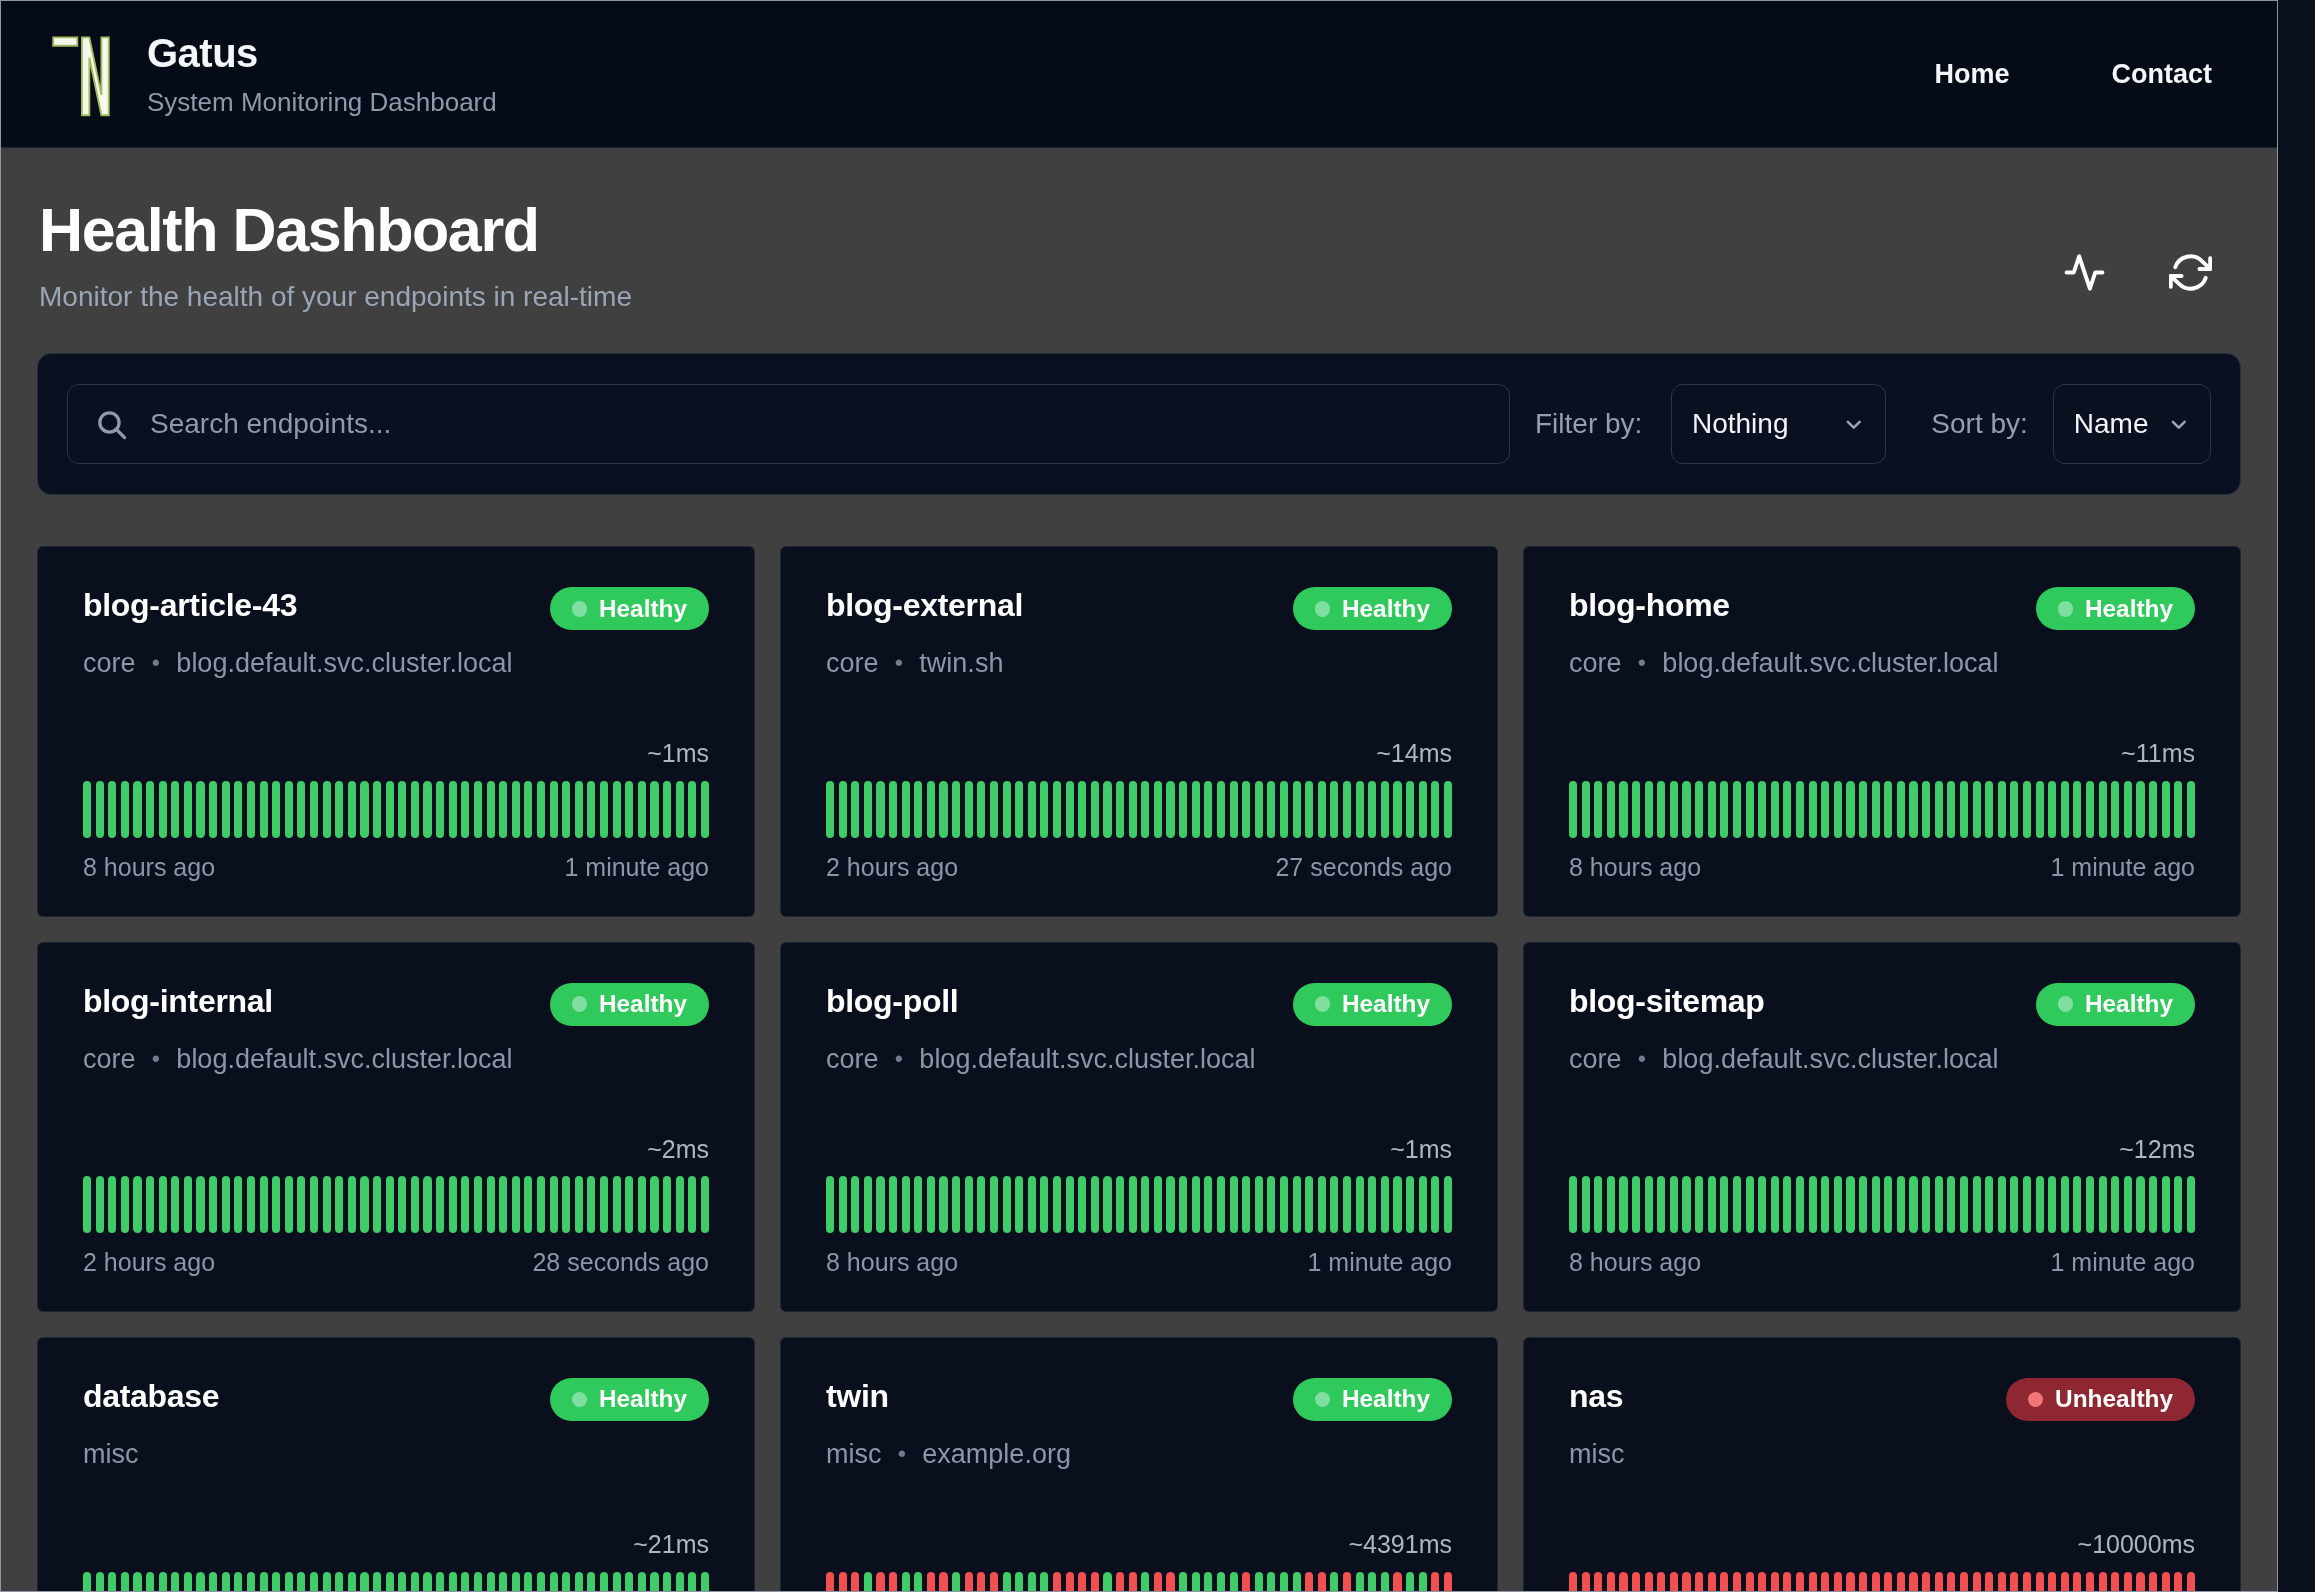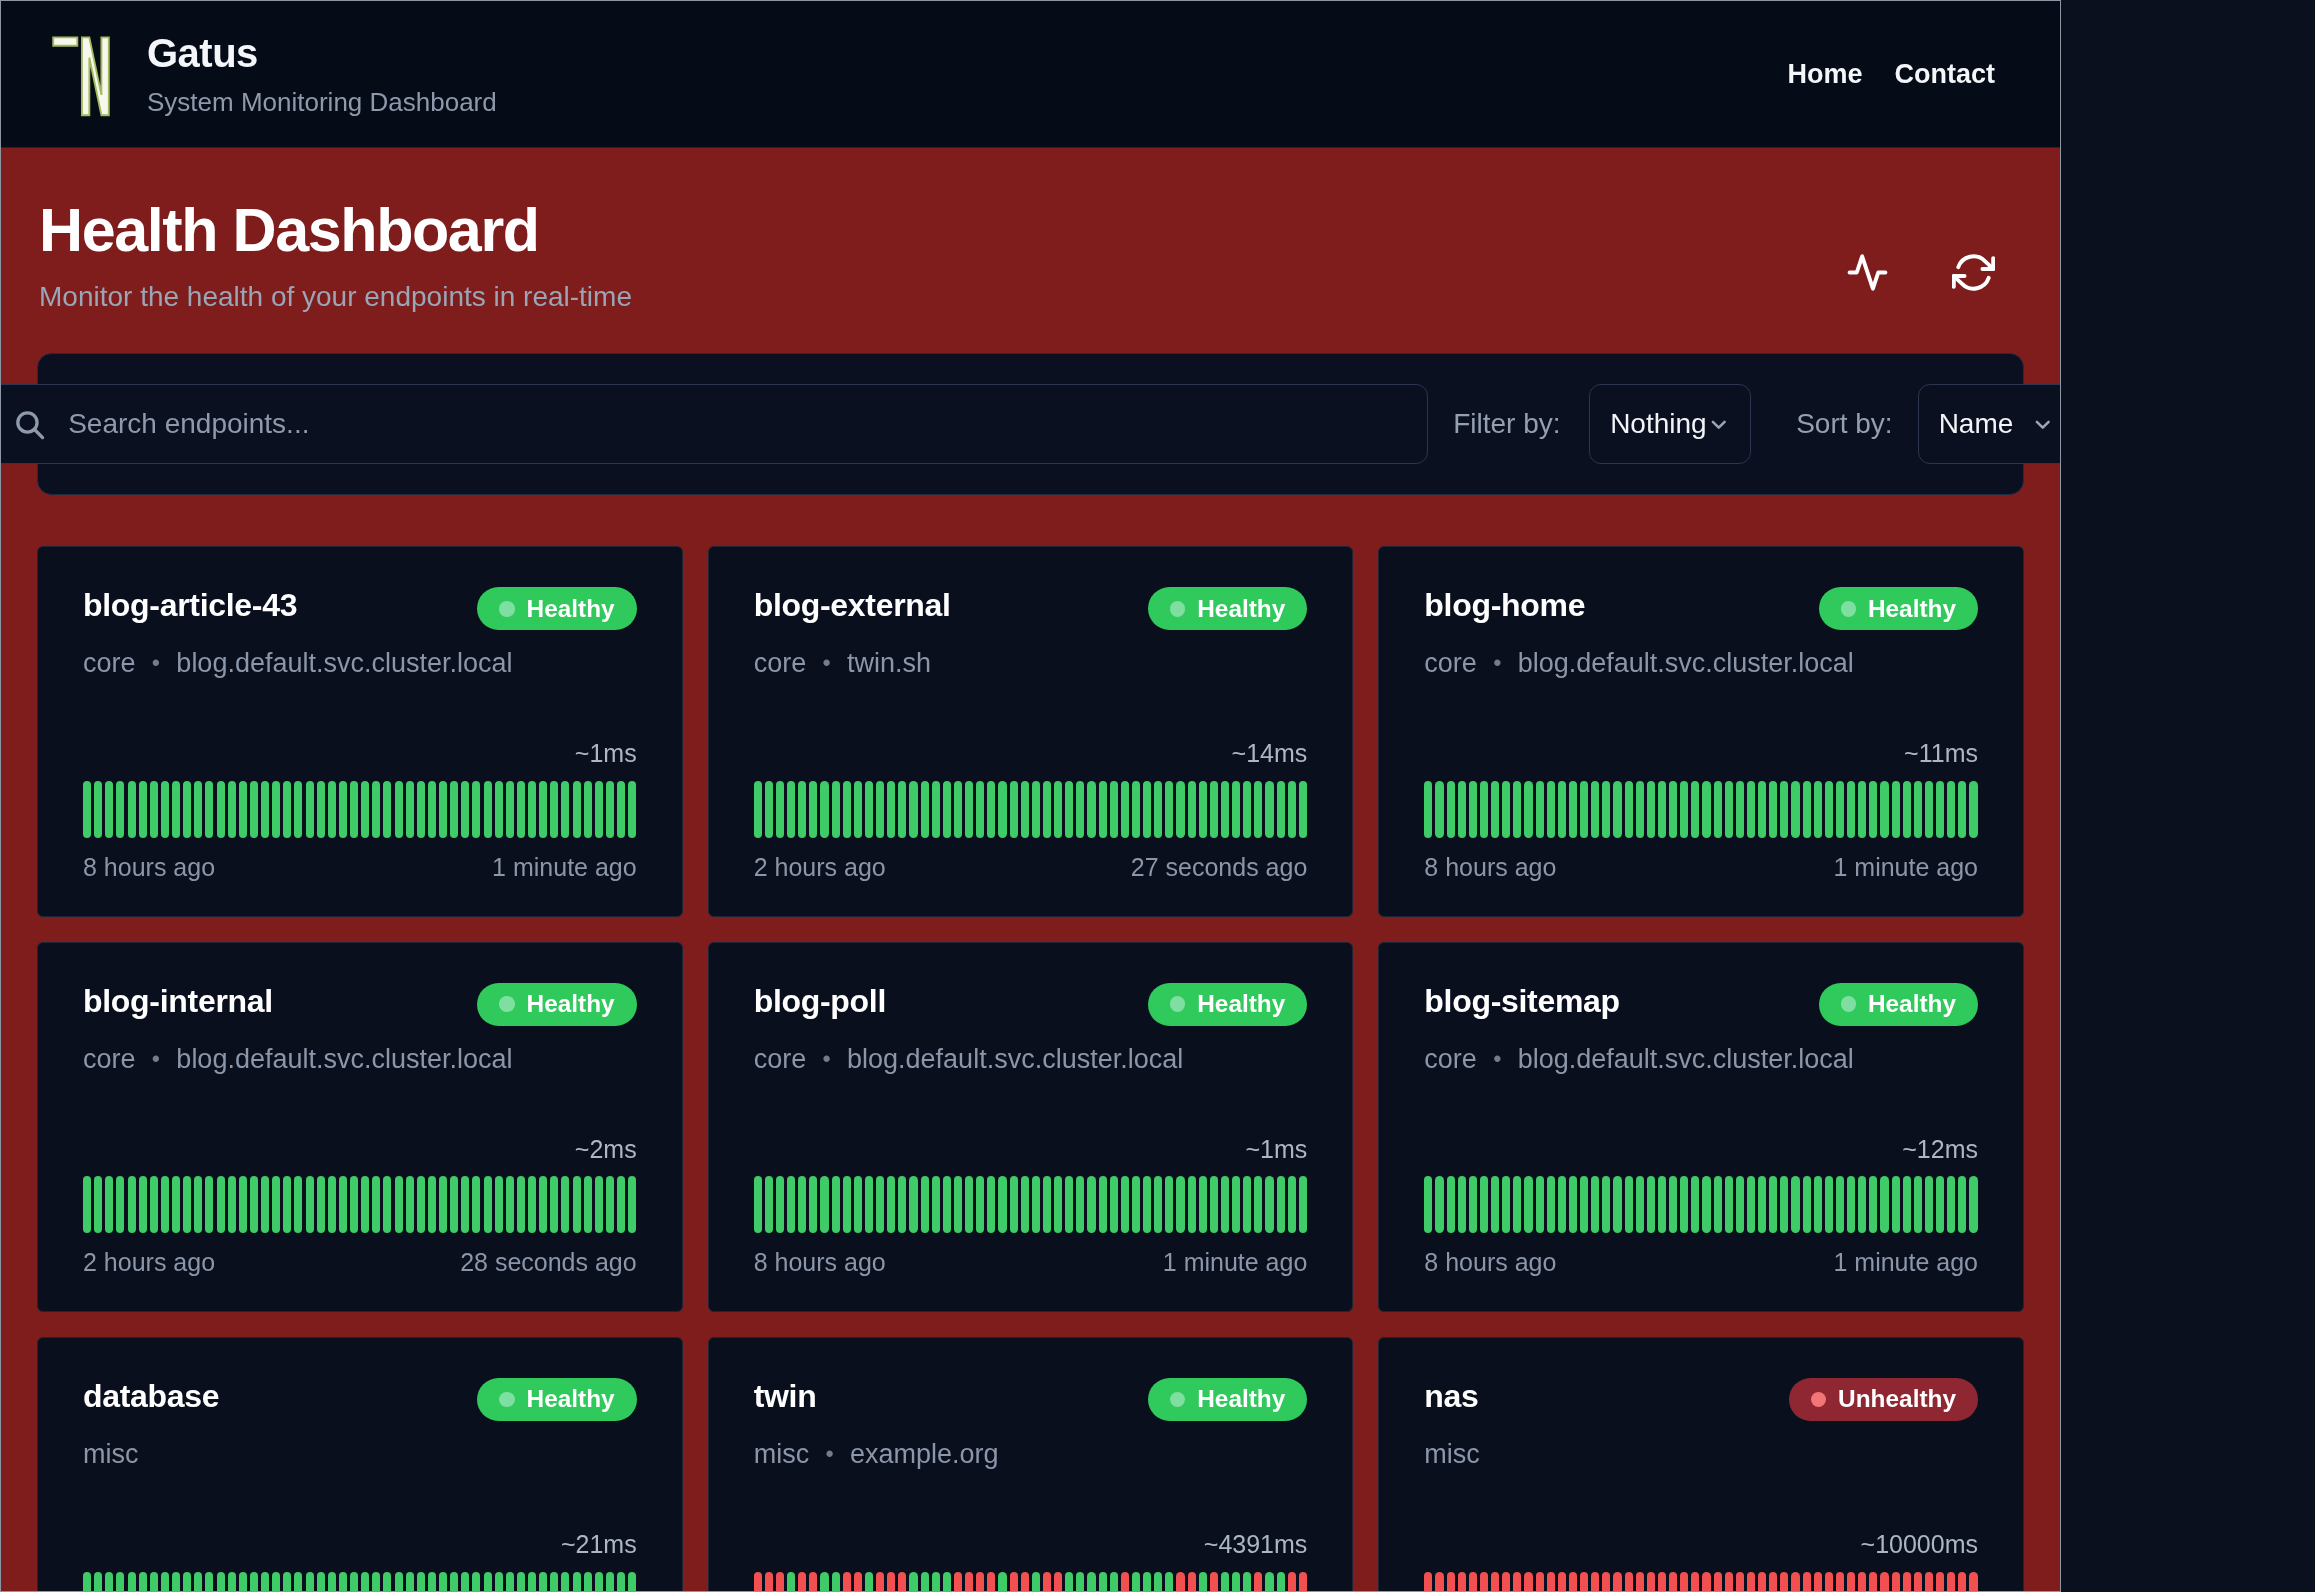--- a/index.html
+++ b/index.html
@@ -1,21 +1,21 @@
 <!DOCTYPE html>
 <html style="--healthy: #2fc95c; --healthy-dot: #7edfa0; --unhealthy: #8f2733; --unhealthy-dot: #f27676; --bar-up: #3ecb68; --bar-down: #f25050; --logo-stroke: #a3b95c; --logo-fill: #f6f8ee;font-size:14.5px"><head>
 <meta charset="utf-8">
 <style>
   * { margin: 0; padding: 0; box-sizing: border-box; }
   html, body { background: #0a101e; }
   body { font-family: "Liberation Sans", "DejaVu Sans", sans-serif; }
 
   .viewport {
-    width: 2061px; height: 1592px;
-    background: #7f1d1d;
+    width: 2278px; height: 1592px;
+    background: #404040;
     border: 1.8px solid #8d96a5;
     overflow: hidden;
     position: relative;
   }
 
   
   .navbar {
     height: 147px;
     background: #050b17;
     border-bottom: 0.9px solid #1d2639;
@@ -23,21 +23,21 @@
     padding: 0 65px 0 50px;
   }
   .brand { display: flex; align-items: center; gap: 36px; }
   .logo { width: 60px; height: 89px; display: block; }
   .brand-text .brand-name {
     color: #f4f6fa; font-size: 40px; font-weight: 800; letter-spacing: -0.5px;
   }
   .brand-text .brand-tagline {
     color: #8e99ab; font-size: 26px; margin-top: 11px; font-weight: 400;
   }
-  .nav-links { margin-left: auto; display: flex; gap: 32px; }
+  .nav-links { margin-left: auto; display: flex; gap: 102px; }
   .nav-link { color: #f4f6fa; font-size: 27px; font-weight: 600; cursor: pointer; text-decoration: none; }
 
   
   .page-header { padding: 47px 65px 0 38px; display: flex; align-items: flex-start; }
   .page-titles { }
   .page-title {
     color: #ffffff; font-size: 61px; font-weight: 800; letter-spacing: -1.4px; line-height: 1.15;
   }
   .page-subtitle { color: #9aa5b5; font-size: 28px; margin-top: 16.3px; }
   .header-actions { margin-left: auto; display: flex; gap: 63px; margin-top: 56px; }

